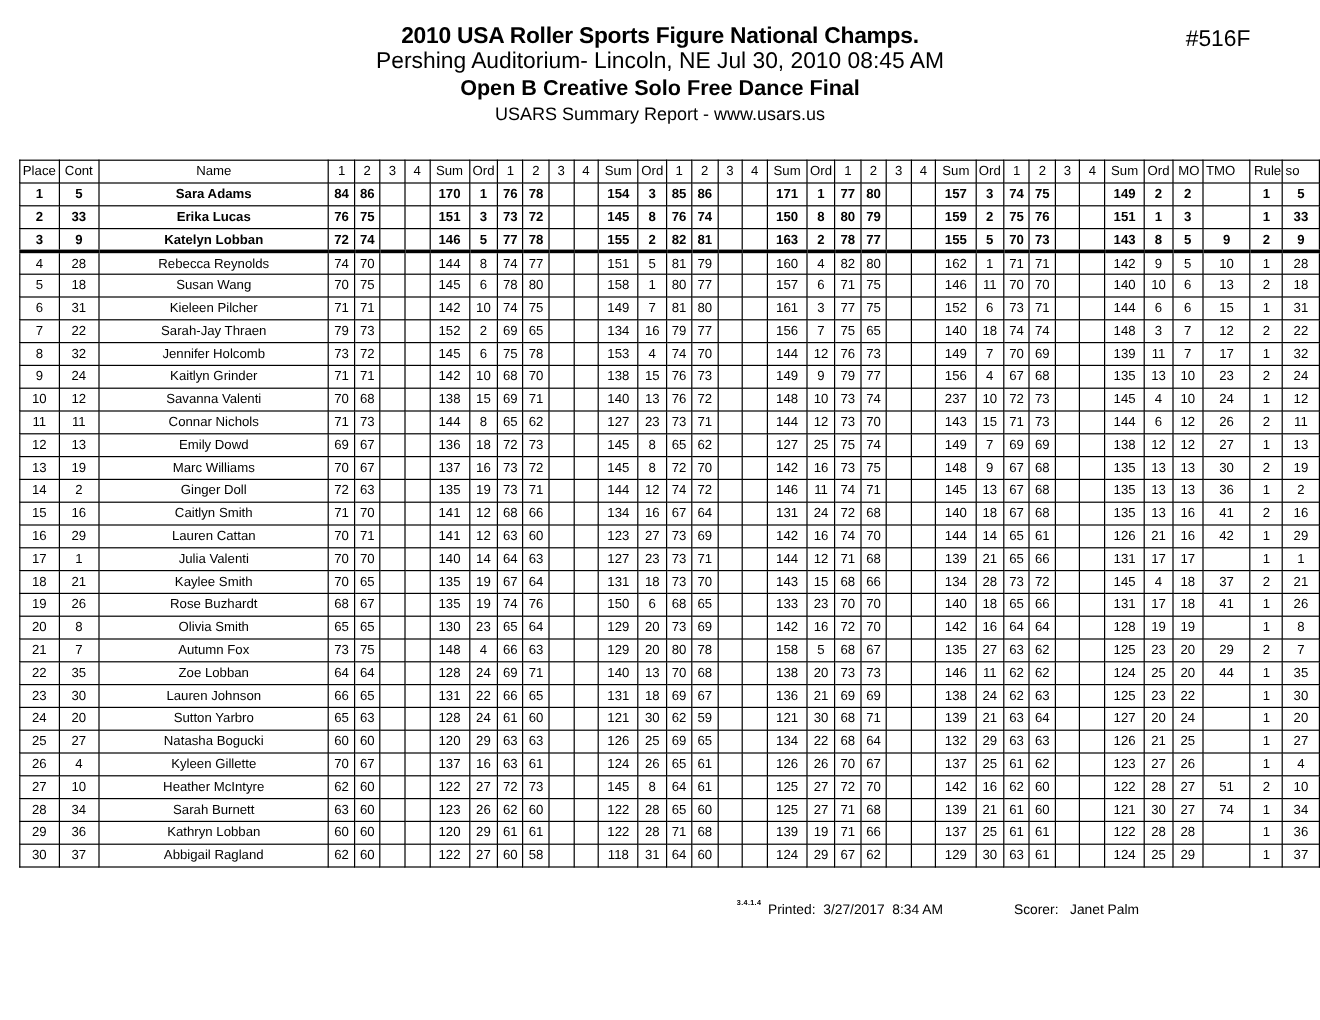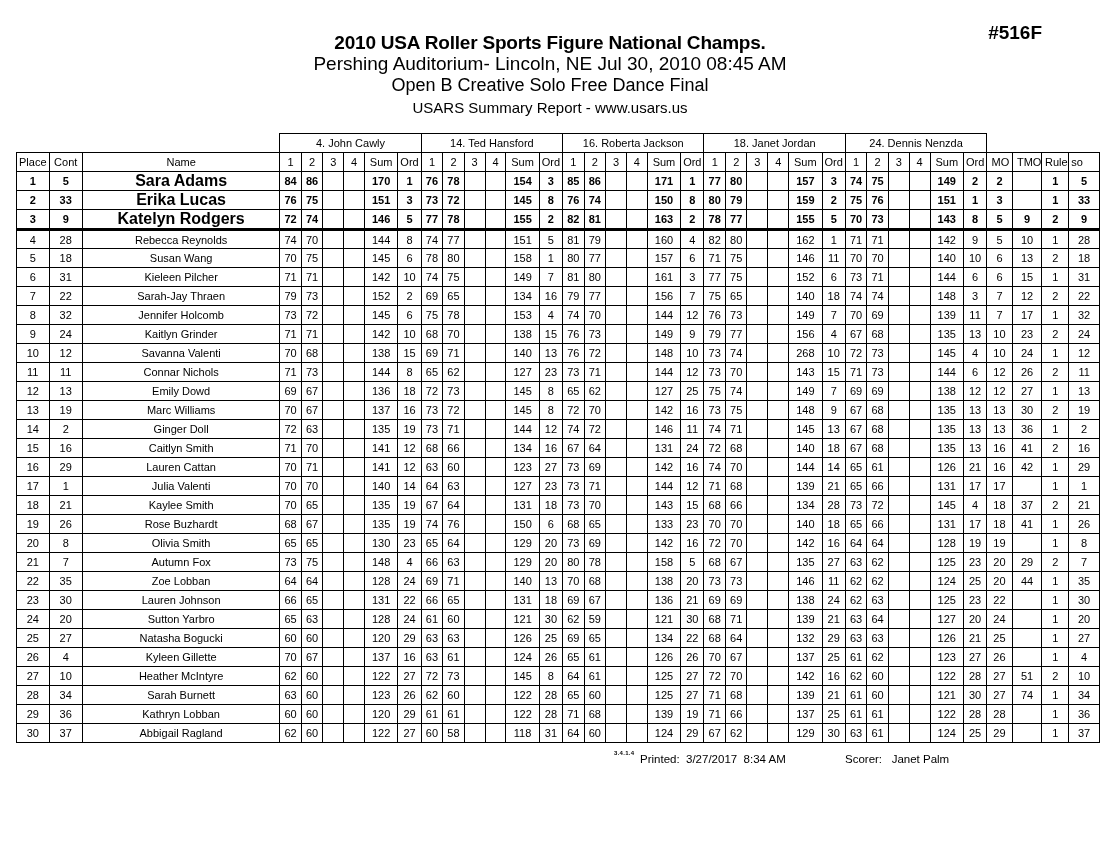--- a/index.html
+++ b/index.html
@@ -19,30 +19,29 @@
     font-size:10.5px;line-height:12.5px;
     letter-spacing:0.2px;
     white-space:pre;
   }
   .reqs div{white-space:pre;}
 
   
   .titles{
     position:absolute;left:0;top:20px;width:1100px;
     text-align:center;
-    margin-top:12px;
   }
   .t1{font-size:19px;font-weight:bold;line-height:22px;letter-spacing:-0.2px;}
   .t2{font-size:19px;font-weight:normal;line-height:19px;}
-  .t3{font-size:18px;font-weight:normal;line-height:24px;}
+  .t3{font-size:18px;font-weight:bold;line-height:24px;}
   .t4{font-size:15px;font-weight:normal;line-height:21px;}
 
   .eventno{
     position:absolute;right:58px;top:22px;
-    font-size:19px;font-weight:bold;
+    font-size:19px;font-weight:normal;
   }
 
   
   table.grid{
     position:absolute;left:16px;top:133px;
     border-collapse:collapse;
     table-layout:fixed;
     font-size:11px;
   }
   table.grid td, table.grid th{
@@ -75,21 +74,21 @@
   td.sum{width:34px;text-align:right;padding-right:3px;}
   td.ord{width:22px;text-align:center;font-weight:bold;
          border-left:3px solid #000;border-right:3px solid #000;}
   td.mo{width:26px;text-align:right;padding-right:4px;}
   td.tmo{width:30px;text-align:right;padding-right:4px;}
   td.rule{width:27px;text-align:right;padding-right:4px;}
   td.so{width:22px;text-align:right;padding-right:4px;}
 
   
   tr.medal td{font-weight:bold;}
-  tr.medal td.name{font-size:16px;}
+  tr.medal td.name{font-size:11px;}
   tr.lastmedal td{border-bottom:3px solid #000;}
   .foot-tiny{
     position:absolute;left:614px;top:750px;
     font-size:6px;font-weight:bold;letter-spacing:0.3px;
   }
   .foot-print{position:absolute;left:640px;top:753px;font-size:11.5px;white-space:pre;}
   .foot-scorer{position:absolute;left:845px;top:753px;font-size:11.5px;white-space:pre;}
 </style>
 </head>
 <body>
@@ -100,34 +99,20 @@
   <div class="titles">
     <div class="t1">2010 USA Roller Sports Figure National Champs.</div>
     <div class="t2">Pershing Auditorium- Lincoln, NE  Jul 30, 2010  08:45 AM</div>
     <div class="t3">Open B Creative Solo Free Dance Final</div>
     <div class="t4">USARS Summary Report - www.usars.us</div>
   </div>
   <div class="eventno">#516F</div>
 
   <table class="grid" id="main-table">
     <thead>
-      <tr>
-        <th class="noborder"></th>
-        <th class="noborder"></th>
-        <th class="noborder"></th>
-        <th class="jname" colspan="6">4.  John Cawly</th>
-        <th class="jname" colspan="6">14.  Ted Hansford</th>
-        <th class="jname" colspan="6">16.  Roberta Jackson</th>
-        <th class="jname" colspan="6">18.  Janet Jordan</th>
-        <th class="jname" colspan="6">24.  Dennis Nenzda</th>
-        <th class="noborder"></th>
-        <th class="noborder"></th>
-        <th class="noborder"></th>
-        <th class="noborder"></th>
-      </tr>
       <tr id="subhead-row">
           <th class="hdr place">Place</th>
           <th class="hdr cont">Cont</th>
           <th class="hdr hdr-left name">Name</th>
           <th class="hdr sc">1</th>
           <th class="hdr sc">2</th>
           <th class="hdr sc">3</th>
           <th class="hdr sc">4</th>
           <th class="hdr sum">Sum</th>
           <th class="hdr ord" style="font-weight: normal;">Ord</th>
@@ -149,21 +134,21 @@
           <th class="hdr sc">4</th>
           <th class="hdr sum">Sum</th>
           <th class="hdr ord" style="font-weight: normal;">Ord</th>
           <th class="hdr sc">1</th>
           <th class="hdr sc">2</th>
           <th class="hdr sc">3</th>
           <th class="hdr sc">4</th>
           <th class="hdr sum">Sum</th>
           <th class="hdr ord" style="font-weight: normal;">Ord</th>
           <th class="hdr mo" style="text-align: center; padding-right: 0px;">MO</th>
-          <th class="hdr tmo" style="text-align: right; padding-right: 0px;">TMO</th>
+          <th class="hdr tmo" style="text-align: right; padding-right: 12px;">TMO</th>
           <th class="hdr rule" style="text-align: center; padding-right: 0px; margin-left: 15px;">Rule</th>
           <th class="hdr so" style="text-align: center; padding-right: 16px;">so</th>
         </tr>
     </thead>
     <tbody id="tbody">
         <tr class="medal">
           <td class="place">1</td>
           <td class="cont">5</td>
           <td class="name">Sara Adams</td>
           <td class="sc">84</td>
@@ -236,21 +221,21 @@
           <td class="sum">151</td>
           <td class="ord">1</td>
           <td class="mo">3</td>
           <td class="tmo"></td>
           <td class="rule">1</td>
           <td class="so">33</td>
         </tr>
         <tr class="medal lastmedal">
           <td class="place">3</td>
           <td class="cont">9</td>
-          <td class="name">Katelyn Rodgers</td>
+          <td class="name">Katelyn Lobban</td>
           <td class="sc">72</td>
           <td class="sc">74</td>
           <td class="sc"></td>
           <td class="sc"></td>
           <td class="sum">146</td>
           <td class="ord">5</td>
           <td class="sc">77</td>
           <td class="sc">78</td>
           <td class="sc"></td>
           <td class="sc"></td>
@@ -532,21 +517,21 @@
           <td class="sc">76</td>
           <td class="sc">72</td>
           <td class="sc"></td>
           <td class="sc"></td>
           <td class="sum">148</td>
           <td class="ord">10</td>
           <td class="sc">73</td>
           <td class="sc">74</td>
           <td class="sc"></td>
           <td class="sc"></td>
-          <td class="sum">268</td>
+          <td class="sum">237</td>
           <td class="ord">10</td>
           <td class="sc">72</td>
           <td class="sc">73</td>
           <td class="sc"></td>
           <td class="sc"></td>
           <td class="sum">145</td>
           <td class="ord">4</td>
           <td class="mo">10</td>
           <td class="tmo">24</td>
           <td class="rule">1</td>

